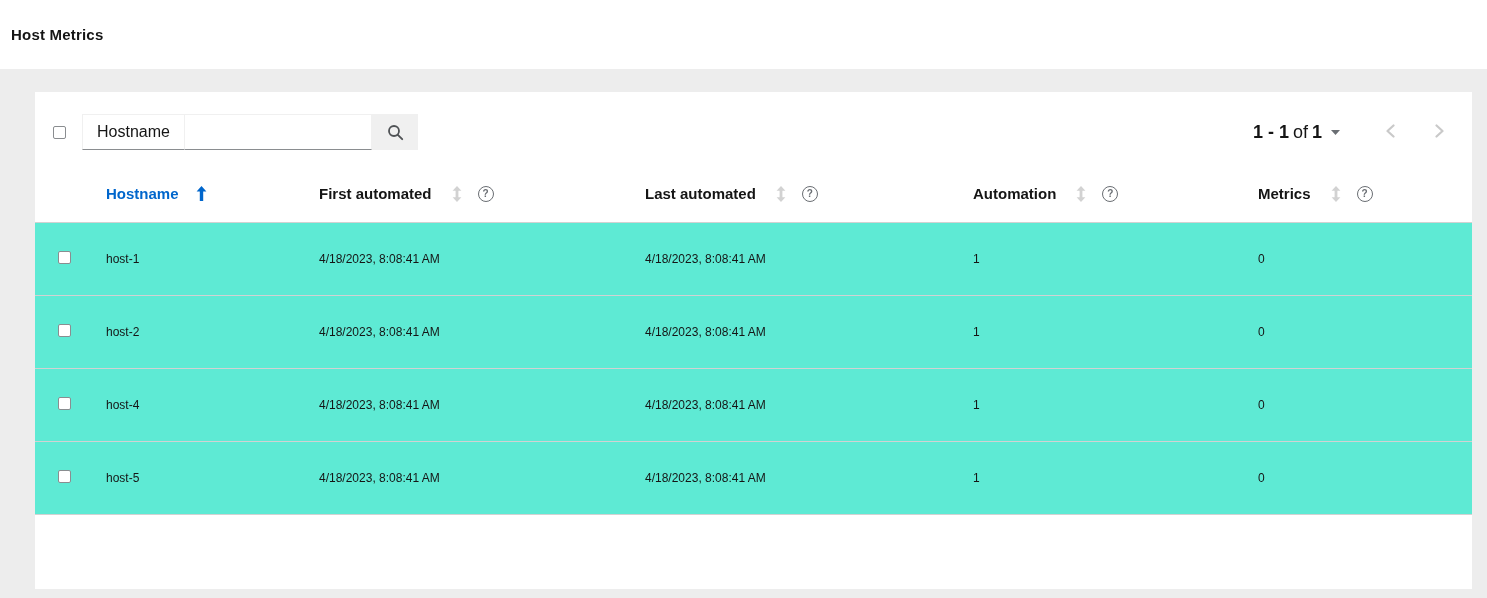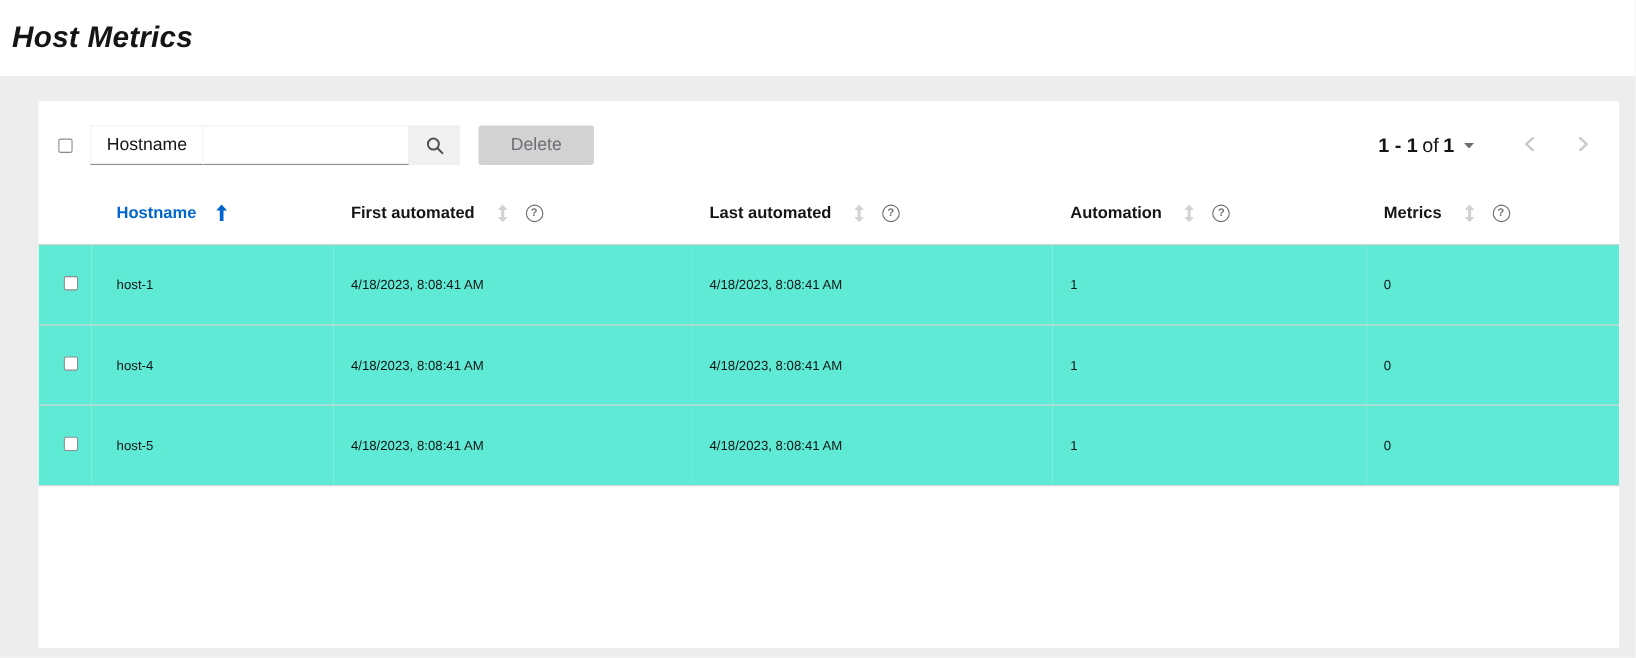--- a/index.html
+++ b/index.html
@@ -12,21 +12,21 @@
     -webkit-font-smoothing: antialiased;
   }
 
   
   .masthead {
     background: #ffffff; height: 69px;
     display: flex; align-items: center;
     padding-left: 11px;
   }
   .masthead h1 {
-    margin: 0; font-size: 27px; font-weight: 700; letter-spacing: .2px; font-style: italic;
+    margin: 0; font-size: 15px; font-weight: 700; letter-spacing: .2px;
   }
 
   
   .page-body { padding: 23px 15px 0 10px; margin-left: 25px; }
   .card { background: #ffffff; height: 497px; overflow: hidden; }
 
   
   .toolbar {
     display: flex; align-items: center;
     padding: 22px 16px 16px 18px;
@@ -123,21 +123,20 @@
 
       <input class="filter-input" type="text" value="" style="">
 
       <button class="search-btn" aria-label="Search">
         <svg width="17" height="17" viewBox="0 0 17 17">
           <circle cx="7" cy="7" r="5" fill="none" stroke="#4f5255" stroke-width="1.8"></circle>
           <line x1="10.8" y1="10.8" x2="15.2" y2="15.2" stroke="#4f5255" stroke-width="1.9" stroke-linecap="round"></line>
         </svg>
       </button>
 
-      <button class="delete-btn" disabled="">Delete</button>
 
       <div class="pagination">
         <div class="pag-toggle">
           <b>1 - 1</b>
           <span class="of">of</span>
           <b>1</b>
           <svg width="9" height="5" viewBox="0 0 9 5">
             <path d="M0 0 L9 0 L4.5 5 Z" fill="#6a6e73"></path>
           </svg>
         </div>
@@ -216,20 +215,28 @@
         <tr>
           <td class="col-check"><span class="checkbox" role="checkbox" aria-checked="false"></span></td>
           <td class="col-host">host-1</td>
           <td>4/18/2023, 8:08:41 AM</td>
           <td>4/18/2023, 8:08:41 AM</td>
           <td>1</td>
           <td>0</td>
         </tr>
         <tr>
           <td class="col-check"><span class="checkbox" role="checkbox" aria-checked="false"></span></td>
+          <td class="col-host">host-2</td>
+          <td>4/18/2023, 8:08:41 AM</td>
+          <td>4/18/2023, 8:08:41 AM</td>
+          <td>1</td>
+          <td>0</td>
+        </tr>
+        <tr>
+          <td class="col-check"><span class="checkbox" role="checkbox" aria-checked="false"></span></td>
           <td class="col-host">host-4</td>
           <td>4/18/2023, 8:08:41 AM</td>
           <td>4/18/2023, 8:08:41 AM</td>
           <td>1</td>
           <td>0</td>
         </tr>
         <tr>
           <td class="col-check"><span class="checkbox" role="checkbox" aria-checked="false"></span></td>
           <td class="col-host">host-5</td>
           <td>4/18/2023, 8:08:41 AM</td>

